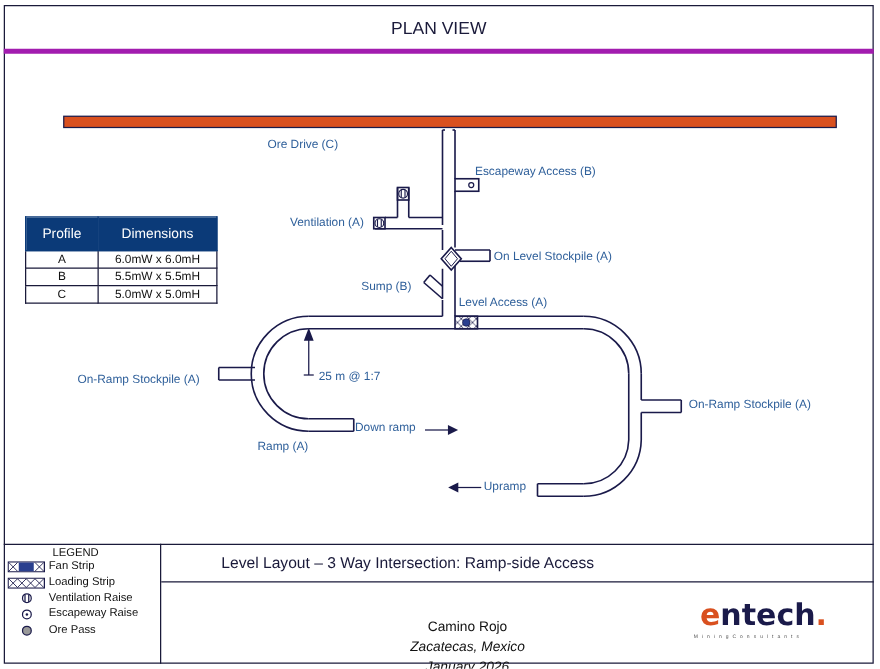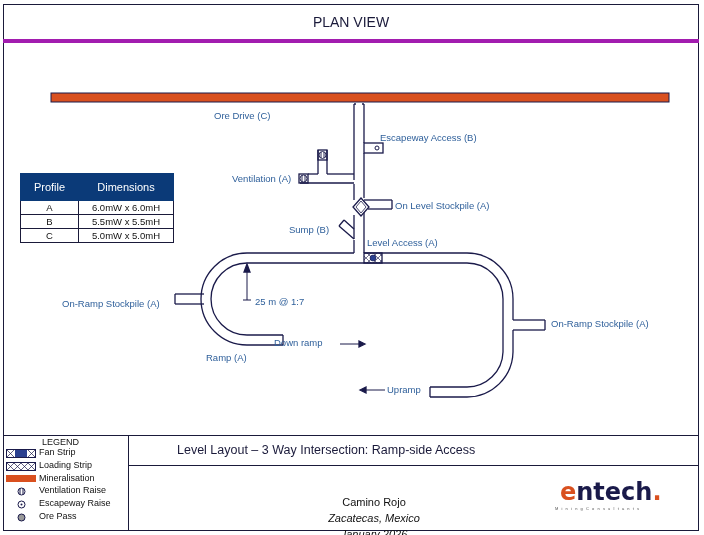--- a/index.html
+++ b/index.html
@@ -126,21 +126,21 @@
 
 <div class="lbl" style="left:187px;top:110px;margin-left:27px;">Ore Drive (C)</div>
 <div class="lbl" style="left:380px;top:132px;">Escapeway Access (B)</div>
 <div class="lbl" style="left:232px;top:173px;">Ventilation (A)</div>
 <div class="lbl" style="left:395px;top:200px;">On Level Stockpile (A)</div>
 <div class="lbl" style="left:289px;top:224px;">Sump (B)</div>
 <div class="lbl" style="left:367px;top:237px;">Level Access (A)</div>
 <div class="lbl" style="left:62px;top:298px;">On-Ramp Stockpile (A)</div>
 <div class="lbl" style="left:255px;top:296px;">25 m @ 1:7</div>
 <div class="lbl" style="left:551px;top:318px;">On-Ramp Stockpile (A)</div>
-<div class="lbl" style="left:274px;top:337px;">Down ramp</div>
+<div class="lbl" style="left:284px;top:337px;">Down ramp</div>
 <div class="lbl" style="left:206px;top:352px;">Ramp (A)</div>
 <div class="lbl" style="left:387px;top:384px;">Upramp</div>
 
 <table class="profile">
   <tbody>
       <tr>
     <th class="c1">Profile</th>
     <th class="c2">Dimensions</th>
   </tr>
   <tr>
@@ -176,28 +176,20 @@
     <span class="legend-sym">
         <svg width="30" height="9">
           <rect x="0.5" y="0.5" width="29" height="8" fill="#fff" stroke="#1a1a4a"></rect>
           <path d="M1,1 L8,8 L15,1 L22,8 L29,1 M1,8 L8,1 L15,8 L22,1 L29,8" stroke="#1a1a4a" stroke-width="0.7" fill="none"></path>
         </svg>
       </span>
     <span class="legend-text">Loading Strip</span>
   </div>
   <div class="legend-row">
     <span class="legend-sym">
-        <svg width="30" height="7">
-          <rect x="0" y="0" width="30" height="7" fill="#d9501f"></rect>
-        </svg>
-      </span>
-    <span class="legend-text">Mineralisation</span>
-  </div>
-  <div class="legend-row">
-    <span class="legend-sym">
         <svg width="9" height="9">
           <circle cx="4.5" cy="4.5" r="3.5" fill="#fff" stroke="#1a1a4a"></circle>
           <line x1="3" y1="1.5" x2="3" y2="7.5" stroke="#1a1a4a"></line>
           <line x1="6" y1="1.5" x2="6" y2="7.5" stroke="#1a1a4a"></line>
         </svg>
       </span>
     <span class="legend-text">Ventilation Raise</span>
   </div>
   <div class="legend-row">
     <span class="legend-sym">

